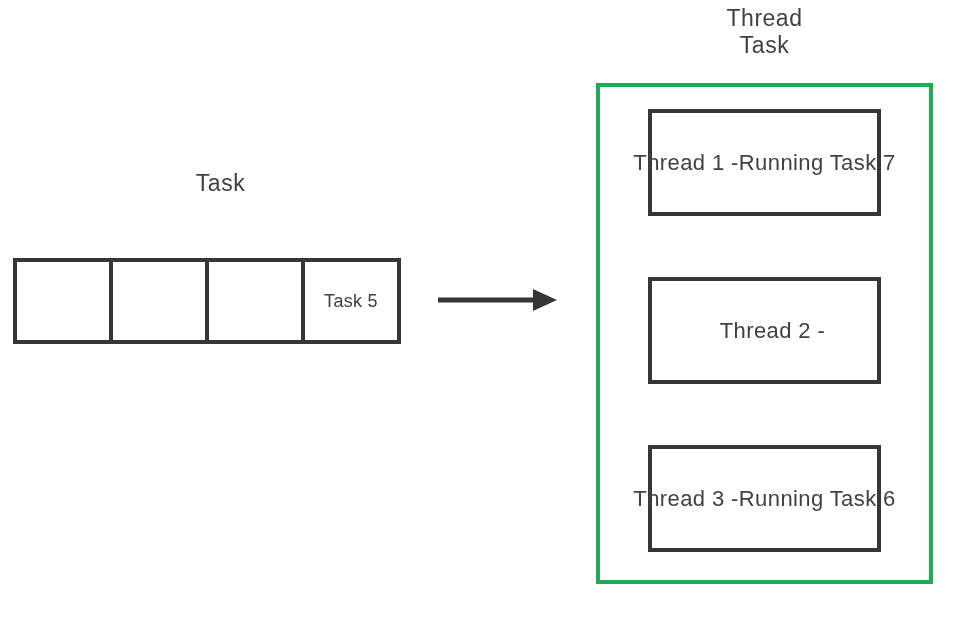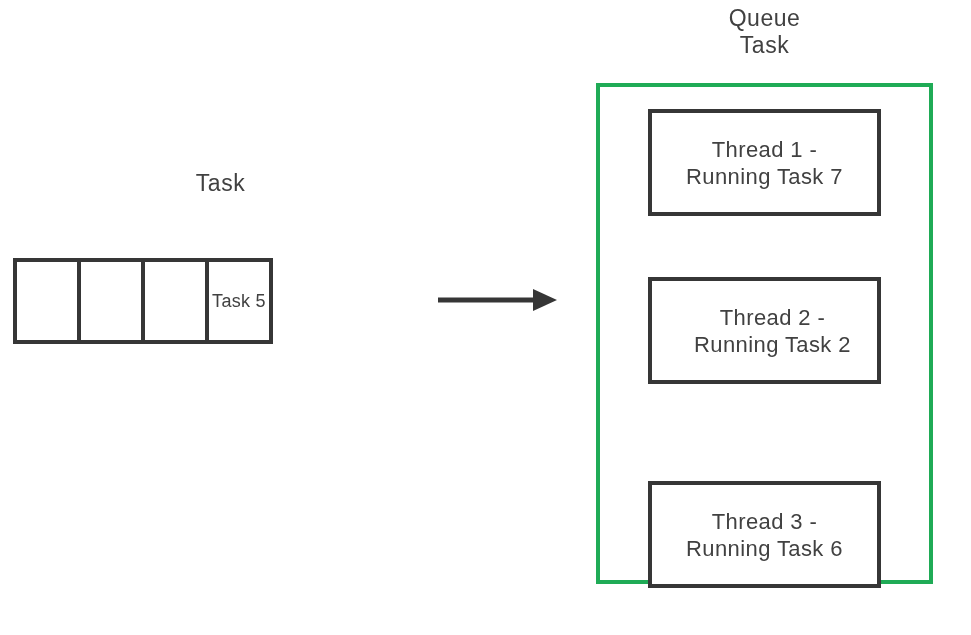--- a/index.html
+++ b/index.html
@@ -35,21 +35,21 @@
     letter-spacing: 0.5px;
     color: var(--text);
   }
   .queue {
     position: absolute;
     left: 13px;
     top: 258px;
     display: flex;
   }
   .queue-cell {
-    width: 68px;
+    width: 100px;
     height: 86px;
     border: 4px solid var(--box-border);
     margin-left: -4px;
     background: #ffffff;
     display: flex;
     align-items: center;
     justify-content: center;
     font-size: 18px;
     letter-spacing: 0.3px;
     color: var(--text);
@@ -91,33 +91,33 @@
     background: #ffffff;
   }
   .thread-box {
     position: absolute;
     left: 48px;
     width: 233px;
     height: 107px;
     border: 4px solid var(--box-border);
     background: #ffffff;
     display: flex;
-    flex-direction: column;
+    flex-direction: row;
     align-items: center;
     justify-content: center;
     text-align: center;
     font-size: 22px;
     line-height: 27px;
     letter-spacing: 0.4px;
     color: var(--text);
     white-space: nowrap;
   }
   .thread-box.t1 { top: 22px; }
   .thread-box.t2 { top: 190px; padding-left: 16px; }
-  .thread-box.t3 { top: 358px; margin-top: 36px; }
+  .thread-box.t3 { top: 358px; }
 </style>
 </head>
 <body>
 
 <div class="canvas">
 
   <div class="queue-title">
     <div>Task</div>
   </div>
 
@@ -127,34 +127,33 @@
     <div class="queue-cell"></div>
     <div class="queue-cell">Task 5</div>
   </div>
 
   <svg class="arrow-svg" viewBox="0 0 120 30" aria-hidden="true">
     <line x1="1" y1="15" x2="99" y2="15"></line>
     <polygon points="96,4 120,15 96,26"></polygon>
   </svg>
 
   <div class="pool-title">
-    <div>Queue</div>
+    <div>Thread</div>
     <div>Task</div>
   </div>
 
   <div class="pool-box">
 
     <div class="thread-box t1">
       <div>Thread 1 -</div>
       <div>Running Task 7</div>
     </div>
 
     <div class="thread-box t2">
       <div>Thread 2 -</div>
-      <div>Running Task 2</div>
     </div>
 
     <div class="thread-box t3">
       <div>Thread 3 -</div>
       <div>Running Task 6</div>
     </div>
 
   </div>
 
 </div>

